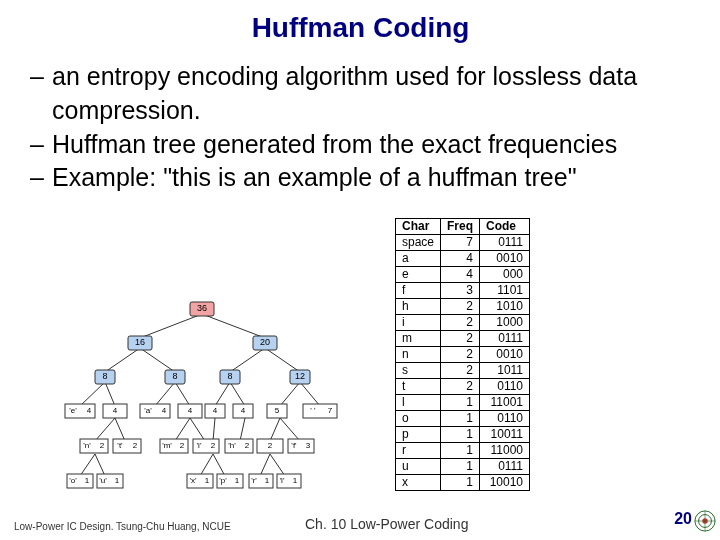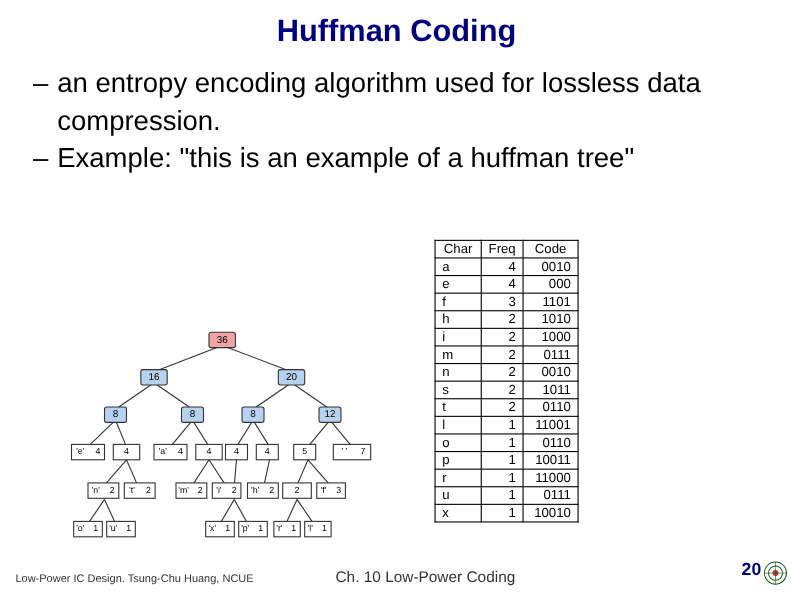--- a/index.html
+++ b/index.html
@@ -12,37 +12,38 @@
   svg.tree { width: 100%; height: 100%; }
   .nbox { fill: #b7d1f0; stroke: #333; stroke-width: 1; }
   .nbox-root { fill: #f2a3a3; stroke: #333; stroke-width: 1; }
   .lbox { fill: #fff; stroke: #333; stroke-width: 1; }
   .ntext { font-size: 9px; font-family: Arial; fill: #000; text-anchor: middle; dominant-baseline: middle; }
   .ltext { font-size: 8px; font-family: Arial; fill: #000; text-anchor: middle; dominant-baseline: middle; }
   .edge { stroke: #333; stroke-width: 1; fill: none; }
   .table-wrap { position: absolute; left: 395px; top: 218px; }
   table { border-collapse: collapse; font-size: 12px; }
   th, td { border: 1px solid #000; padding: 0 6px; height: 16px; line-height: 15px; }
-  th { font-weight: normal; text-align: center; }
+  th { font-weight: bold; text-align: left; }
   td.char { text-align: left; min-width: 42px; }
   td.freq { text-align: right; min-width: 38px; }
   td.code { text-align: right; min-width: 50px; }
   .footer-left { position: absolute; bottom: 8px; left: 14px; font-size: 10px; color: #333; }
   .footer-mid { position: absolute; bottom: 8px; left: 305px; font-size: 14px; color: #333; }
   .page-num { position: absolute; bottom: 12px; right: 28px; font-size: 16px; font-weight: bold; color: #000080; }
   .logo { position: absolute; bottom: 8px; right: 4px; width: 22px; height: 22px; }
   .logo svg { width: 100%; height: 100%; }
 </style>
 </head>
 <body>
 
 <div class="title">Huffman Coding</div>
 
 <div class="bullets">
   <div class="bullet"><span class="dash">–</span><span>an entropy encoding algorithm used for lossless data compression.</span></div>
+  <div class="bullet"><span class="dash">–</span><span>Huffman tree generated from the exact frequencies</span></div>
   <div class="bullet"><span class="dash">–</span><span>Example: "this is an example of a huffman tree"</span></div>
 </div>
 
 <div class="tree-wrap">
 <svg class="tree" viewBox="0 0 315 210">
 
   <line class="edge" x1="157" y1="18" x2="95" y2="42"></line>
       <line class="edge" x1="157" y1="18" x2="220" y2="42"></line>
 
   <line class="edge" x1="95" y1="52" x2="60" y2="76"></line>
@@ -166,20 +167,25 @@
   <table>
     <thead>
         <tr>
       <th>Char</th>
       <th>Freq</th>
       <th>Code</th>
     </tr>
       </thead>
     <tbody id="tbody">
         <tr>
+          <td class="char">space</td>
+          <td class="freq">7</td>
+          <td class="code">0111</td>
+        </tr>
+        <tr>
           <td class="char">a</td>
           <td class="freq">4</td>
           <td class="code">0010</td>
         </tr>
         <tr>
           <td class="char">e</td>
           <td class="freq">4</td>
           <td class="code">000</td>
         </tr>
         <tr>

